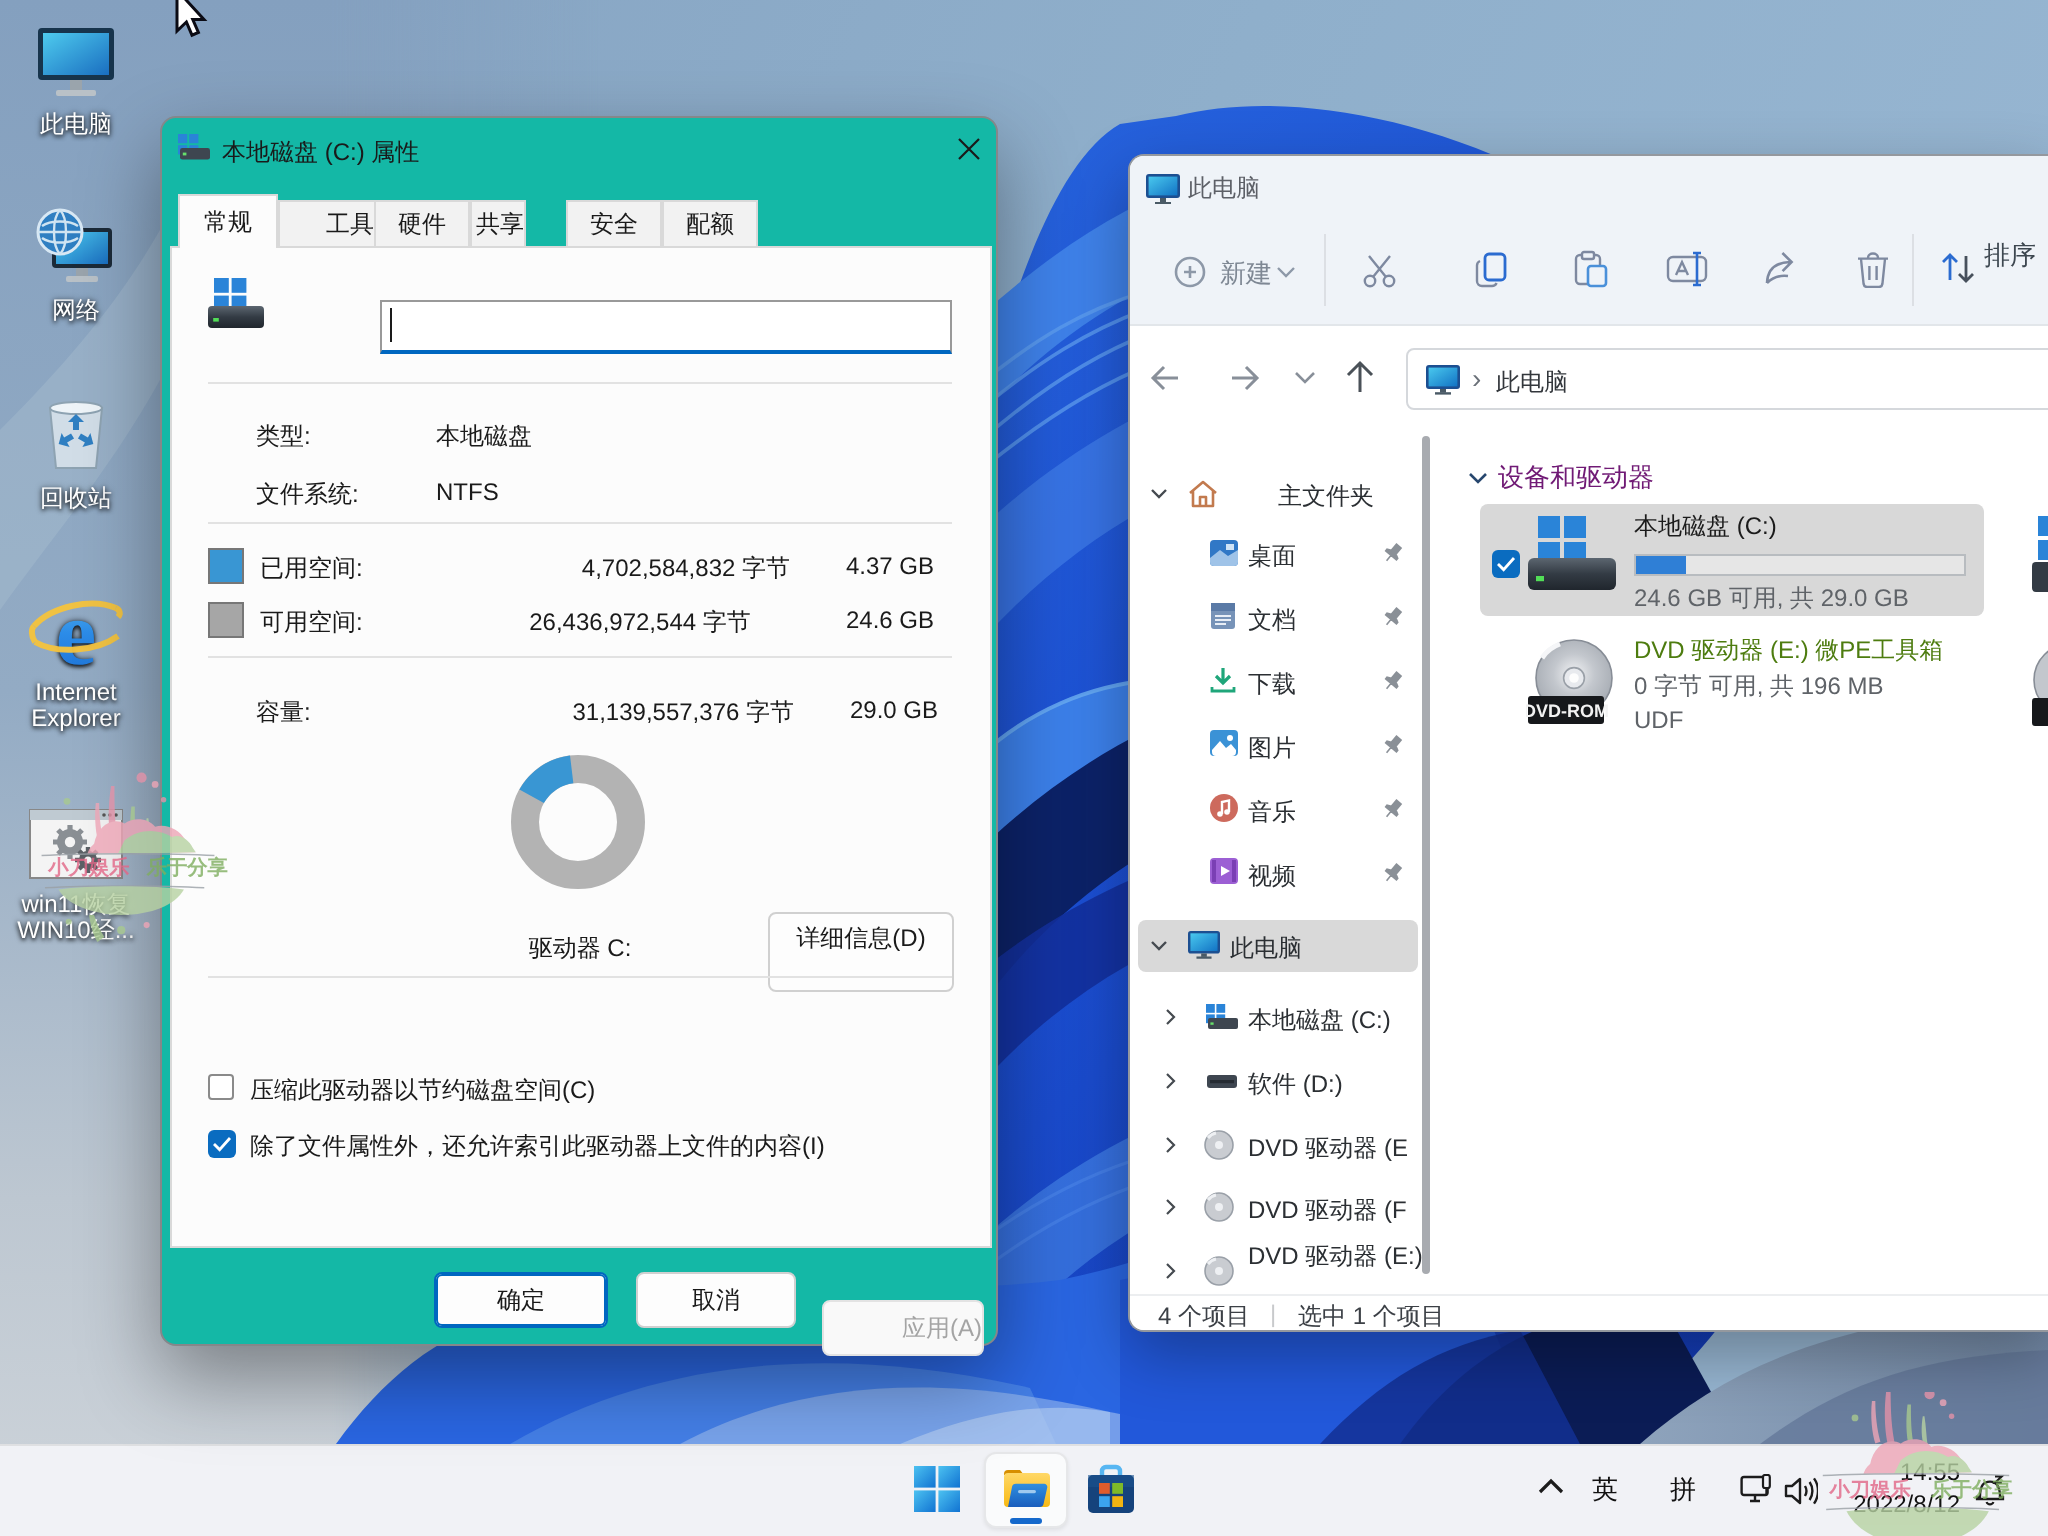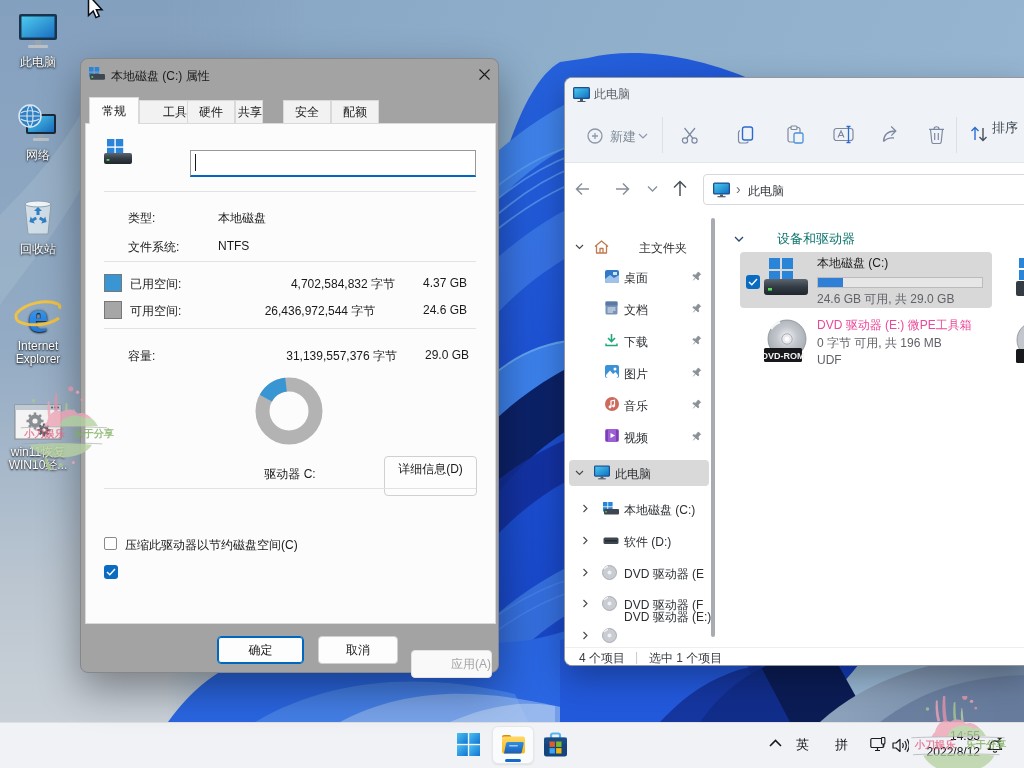--- a/index.html
+++ b/index.html
@@ -428,28 +428,28 @@
     <div class="abs" style="left:59px;top:383px;">DVD 驱动器 (F</div>
     <svg class="abs" style="left:16px;top:417px" width="8" height="9" viewBox="0 0 8 9">
         <path d="M2.5,1 L6,4.5 L2.5,8" stroke="#454a50" stroke-width="1.1" fill="none"></path>
       </svg>
     <svg class="abs" style="left:37px;top:414px" width="15" height="15" viewBox="0 0 15 15">
         <circle cx="7.5" cy="7.5" r="7" fill="#c9ccd1"></circle>
         <circle cx="7.5" cy="7.5" r="7" fill="none" stroke="#9aa0a8" stroke-width="0.8"></circle>
         <circle cx="7.5" cy="7.5" r="2" fill="#eef0f3"></circle>
         <path d="M2,4 a6.5,6.5 0 0 1 4,-2.5" stroke="#eef0f3" stroke-width="1.5" fill="none"></path>
       </svg>
-    <div class="abs" style="left:59px;top:395px;text-align:right;">DVD 驱动器 (E:)</div>
+    <div class="abs" style="left:59px;top:406px;text-align:right;">DVD 驱动器 (E:)</div>
   </div>
   <div class="abs" style="left:146px;top:140px;width:4px;height:419px;background:#a8abb0;border-radius:2px;"></div>
   <div class="abs" id="content" style="left:152px;top:136px;right:0;bottom:18px;background:#fff;font-size:12px;">
     <svg class="abs" style="left:17px;top:20px" width="10" height="10" viewBox="0 0 10 10">
         <path d="M1,3 L5,7 L9,3" stroke="#27476e" stroke-width="1.3" fill="none"></path>
       </svg>
-    <div class="abs" style="left:32px;top:16px;font-size:13px;color:#0f766e;margin-left:28px;">设备和驱动器</div>
+    <div class="abs" style="left:32px;top:16px;font-size:13px;color:#701a75;">设备和驱动器</div>
     <div class="abs" style="left:23px;top:38px;width:252px;height:56px;background:#d8d8d8;border-radius:4px;"></div>
     <div class="abs" style="left:29px;top:61px;width:14px;height:14px;background:#0a6cc0;border-radius:3px;"></div>
     <svg class="abs" style="left:31px;top:64px" width="10" height="8" viewBox="0 0 10 8">
         <path d="M1,4 L3.8,6.8 L9,1" stroke="#fff" stroke-width="1.4" fill="none"></path>
       </svg>
     <svg class="abs" style="left:45px;top:41px" width="48" height="44" viewBox="0 0 48 44">
       <g>
           <rect x="7" y="3" width="11" height="11" fill="#2a84d8"></rect>
           <rect x="20" y="3" width="11" height="11" fill="#2a84d8"></rect>
           <rect x="7" y="16" width="11" height="11" fill="#2a84d8"></rect>
@@ -479,21 +479,21 @@
             <stop offset="1" stop-color="#999fa8"></stop>
           </radialGradient>
         </defs>
       <circle cx="24" cy="20" r="19" fill="url(#dvdg)" stroke="#878d96" stroke-width="0.8"></circle>
       <circle cx="24" cy="20" r="5.2" fill="#e8eaee" stroke="#9aa0a8" stroke-width="0.8"></circle>
       <circle cx="24" cy="20" r="2.4" fill="#fdfdfd"></circle>
       <path d="M8,10 a18,18 0 0 1 9,-7" stroke="#f5f6f8" stroke-width="2.5" fill="none"></path>
       <rect x="1" y="29" width="38" height="14" rx="1.5" fill="#16181b"></rect>
       <text x="20" y="39.5" font-size="9" fill="#f2f2f2" text-anchor="middle" font-family="Liberation Sans" font-weight="bold">DVD-ROM</text>
     </svg>
-    <div class="abs" style="left:100px;top:103px;color:#ec4899;">DVD 驱动器 (E:) 微PE工具箱</div>
+    <div class="abs" style="left:100px;top:103px;color:#4d7c0f;">DVD 驱动器 (E:) 微PE工具箱</div>
     <div class="abs" style="left:100px;top:121px;color:#5f6368;">0 字节 可用, 共 196 MB</div>
     <div class="abs" style="left:100px;top:139px;color:#5f6368;">UDF</div>
     <svg class="abs" style="left:299px;top:43px" width="20" height="42" viewBox="0 0 20 42">
       <rect x="3" y="1" width="10" height="10" fill="#2a84d8"></rect>
         <rect x="15" y="1" width="5" height="10" fill="#2a84d8"></rect>
       <rect x="3" y="13" width="10" height="10" fill="#2a84d8"></rect>
         <rect x="15" y="13" width="5" height="10" fill="#2a84d8"></rect>
       <rect x="0" y="24" width="20" height="15" rx="2" fill="#333b44"></rect>
     </svg>
     <svg class="abs" style="left:299px;top:107px" width="20" height="44" viewBox="0 0 20 44">
@@ -501,21 +501,21 @@
       <rect x="0" y="28" width="20" height="14" rx="1.5" fill="#16181b"></rect>
     </svg>
   </div>
   <div class="abs" style="left:0;right:0;bottom:0;height:18px;background:#fff;border-top:1px solid #eceef0;font-size:12px;color:#3c4046;">
     <span class="abs" style="left:14px;top:2px;">4 个项目</span>
     <span class="abs" style="left:70px;top:2px;color:#c8cacc;">|</span>
     <span class="abs" style="left:84px;top:2px;">选中 1 个项目</span>
   </div>
 </div>
 
-<div class="abs" id="dlg" style="left:80px;top:58px;width:419px;height:615px;background:#a3a3a3;border-radius:8px;border:1px solid #85878a;box-shadow:0 16px 40px rgba(0,0,0,.38);font-size:12px;color:#1a1a1a;">
+<div class="abs" id="dlg" style="left:80px;top:58px;width:419px;height:615px;background:#14b8a6;border-radius:8px;border:1px solid #85878a;box-shadow:0 16px 40px rgba(0,0,0,.38);font-size:12px;color:#1a1a1a;">
   <svg class="abs" style="left:8px;top:8px" width="16" height="13" viewBox="0 0 16 13">
     <g>
         <rect x="0" y="0" width="4.6" height="4.6" fill="#2a84d8"></rect>
         <rect x="5.6" y="0" width="4.6" height="4.6" fill="#2a84d8"></rect>
         <rect x="0" y="5.6" width="4.6" height="4.6" fill="#2a84d8"></rect>
         <rect x="5.6" y="5.6" width="4.6" height="4.6" fill="#2a84d8"></rect>
       </g>
     <rect x="1" y="7" width="15" height="5.8" rx="1.2" fill="#3e4650"></rect>
     <rect x="2.4" y="9.3" width="1.8" height="1.4" fill="#67e06b"></rect>
   </svg>
@@ -568,20 +568,21 @@
     </svg>
     <div class="abs" style="left:149px;top:343px;width:120px;text-align:center;">驱动器 C:</div>
     <div class="abs" style="left:303px;top:333px;width:93px;height:40px;background:#fdfdfd;border:1px solid #d0d0d0;border-radius:4px;text-align:center;line-height:25px;">详细信息(D)</div>
     <div class="abs" style="left:23px;top:365px;width:372px;height:1px;background:#e2e2e2;"></div>
     <div class="abs" style="left:23px;top:414px;width:13px;height:13px;background:#fff;border:1px solid #8a8a8a;border-radius:2px;"></div>
     <div class="abs" style="left:44px;top:414px;">压缩此驱动器以节约磁盘空间(C)</div>
     <div class="abs" style="left:23px;top:442px;width:14px;height:14px;background:#0a6cc0;border-radius:3px;"></div>
     <svg class="abs" style="left:25px;top:445px" width="10" height="8" viewBox="0 0 10 8">
         <path d="M1,4 L3.8,6.8 L9,1" stroke="#fff" stroke-width="1.4" fill="none"></path>
       </svg>
+    <div class="abs" style="left:44px;top:442px;">除了文件属性外，还允许索引此驱动器上文件的内容(I)</div>
   </div>
   <div class="abs" style="left:136px;top:577px;width:87px;height:28px;background:#fdfdfd;border:1px solid #0067c0;border-radius:4px;text-align:center;line-height:26px;z-index:4;box-shadow:inset 0 0 0 1px #0067c0;">确定</div>
   <div class="abs" style="left:237px;top:577px;width:80px;height:28px;background:#fdfdfd;border:1px solid #d0d0d0;border-radius:4px;text-align:center;line-height:26px;z-index:4;">取消</div>
   <div class="abs" style="left:330px;top:577px;width:81px;height:28px;background:#f9f9f9;border:1px solid #e3e3e3;border-radius:4px;text-align:right;line-height:26px;z-index:4;color:#a4a4a4;margin-top:14px;">应用(A)</div>
 </div>
 
 <svg class="abs" style="left:87px;top:-5px;z-index:60;" width="17" height="26" viewBox="0 0 17 26">
  <path d="M1.5,0 L1.5,20.5 L6.2,16 L9,22.6 L12.2,21.2 L9.4,14.8 L15,14.8 Z" fill="#fff" stroke="#0b0b14" stroke-width="1.5"></path>
 </svg>
 

